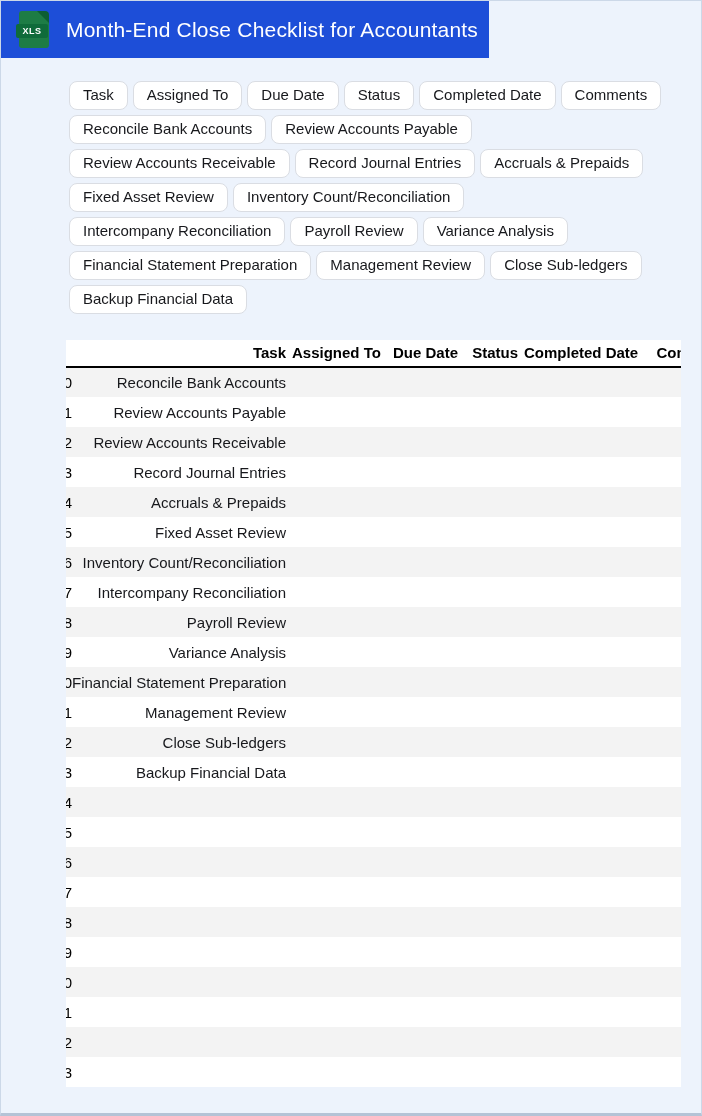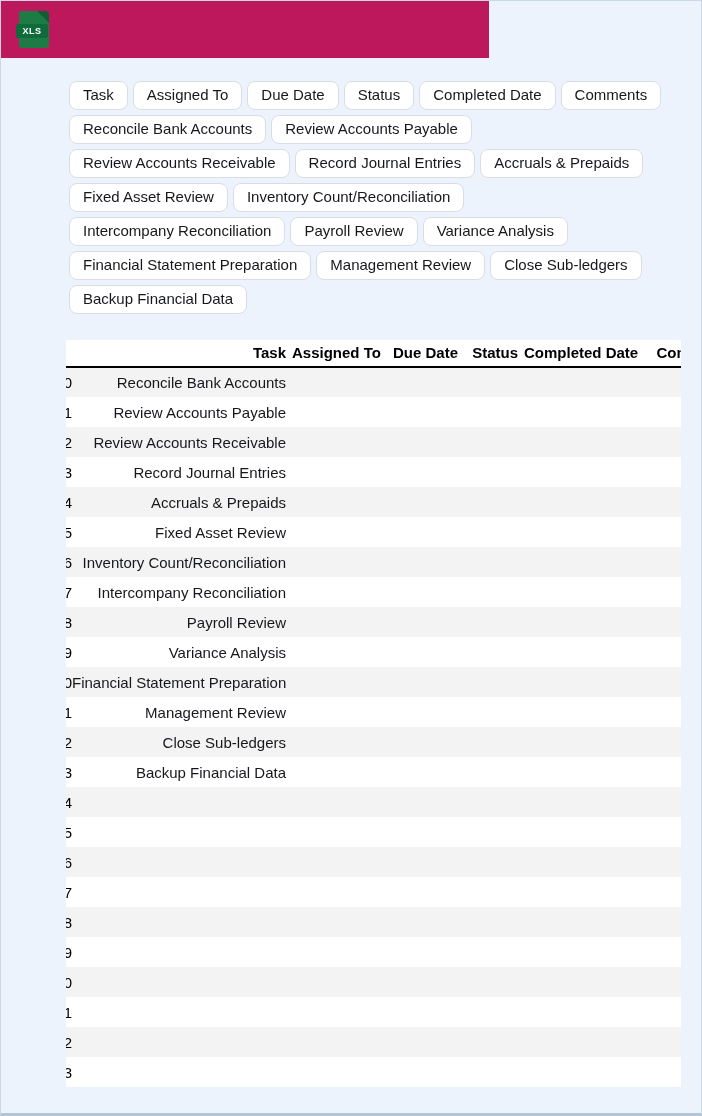--- a/index.html
+++ b/index.html
@@ -9,21 +9,21 @@
     background:#edf3fc;
     border:1px solid #ccd8e8;
     border-bottom:3px solid #b5c3d6;
     overflow:hidden;
     position:relative;
   }
 
   
   .titlebar {
     width:488px; height:57px;
-    background:#be185d;
+    background:#1d4ed8;
     display:flex; align-items:center;
     padding-left:18px; gap:17px;
   }
   .xls-icon { position:relative; width:30px; height:37px;
     background:#1d7c45; border-radius:3px 9px 3px 3px; flex:none; }
   .xls-fold { position:absolute; top:0; right:0; width:0; height:0;
     border-style:solid; border-width:0 12px 12px 0;
     border-color:transparent #0d5e33 transparent transparent;
     border-top-right-radius:4px; }
   .xls-band { position:absolute; left:-3px; top:13px; min-width:32px; height:14px;
@@ -87,20 +87,21 @@
   .footer .ft-brand { color:#9caadd; font-weight:bold; margin-left:6px; cursor:pointer; }
 </style>
 </head>
 <body>
 
 <div class="titlebar">
   <div class="xls-icon">
     <div class="xls-fold"></div>
     <div class="xls-band">XLS</div>
   </div>
+  <div class="page-title">Month-End Close Checklist for Accountants</div>
 </div>
 
 <div class="chips" id="chips">
     <button class="chip">Task</button>
     <button class="chip">Assigned To</button>
     <button class="chip">Due Date</button>
     <button class="chip">Status</button>
     <button class="chip">Completed Date</button>
     <button class="chip">Comments</button>
     <button class="chip">Reconcile Bank Accounts</button>

